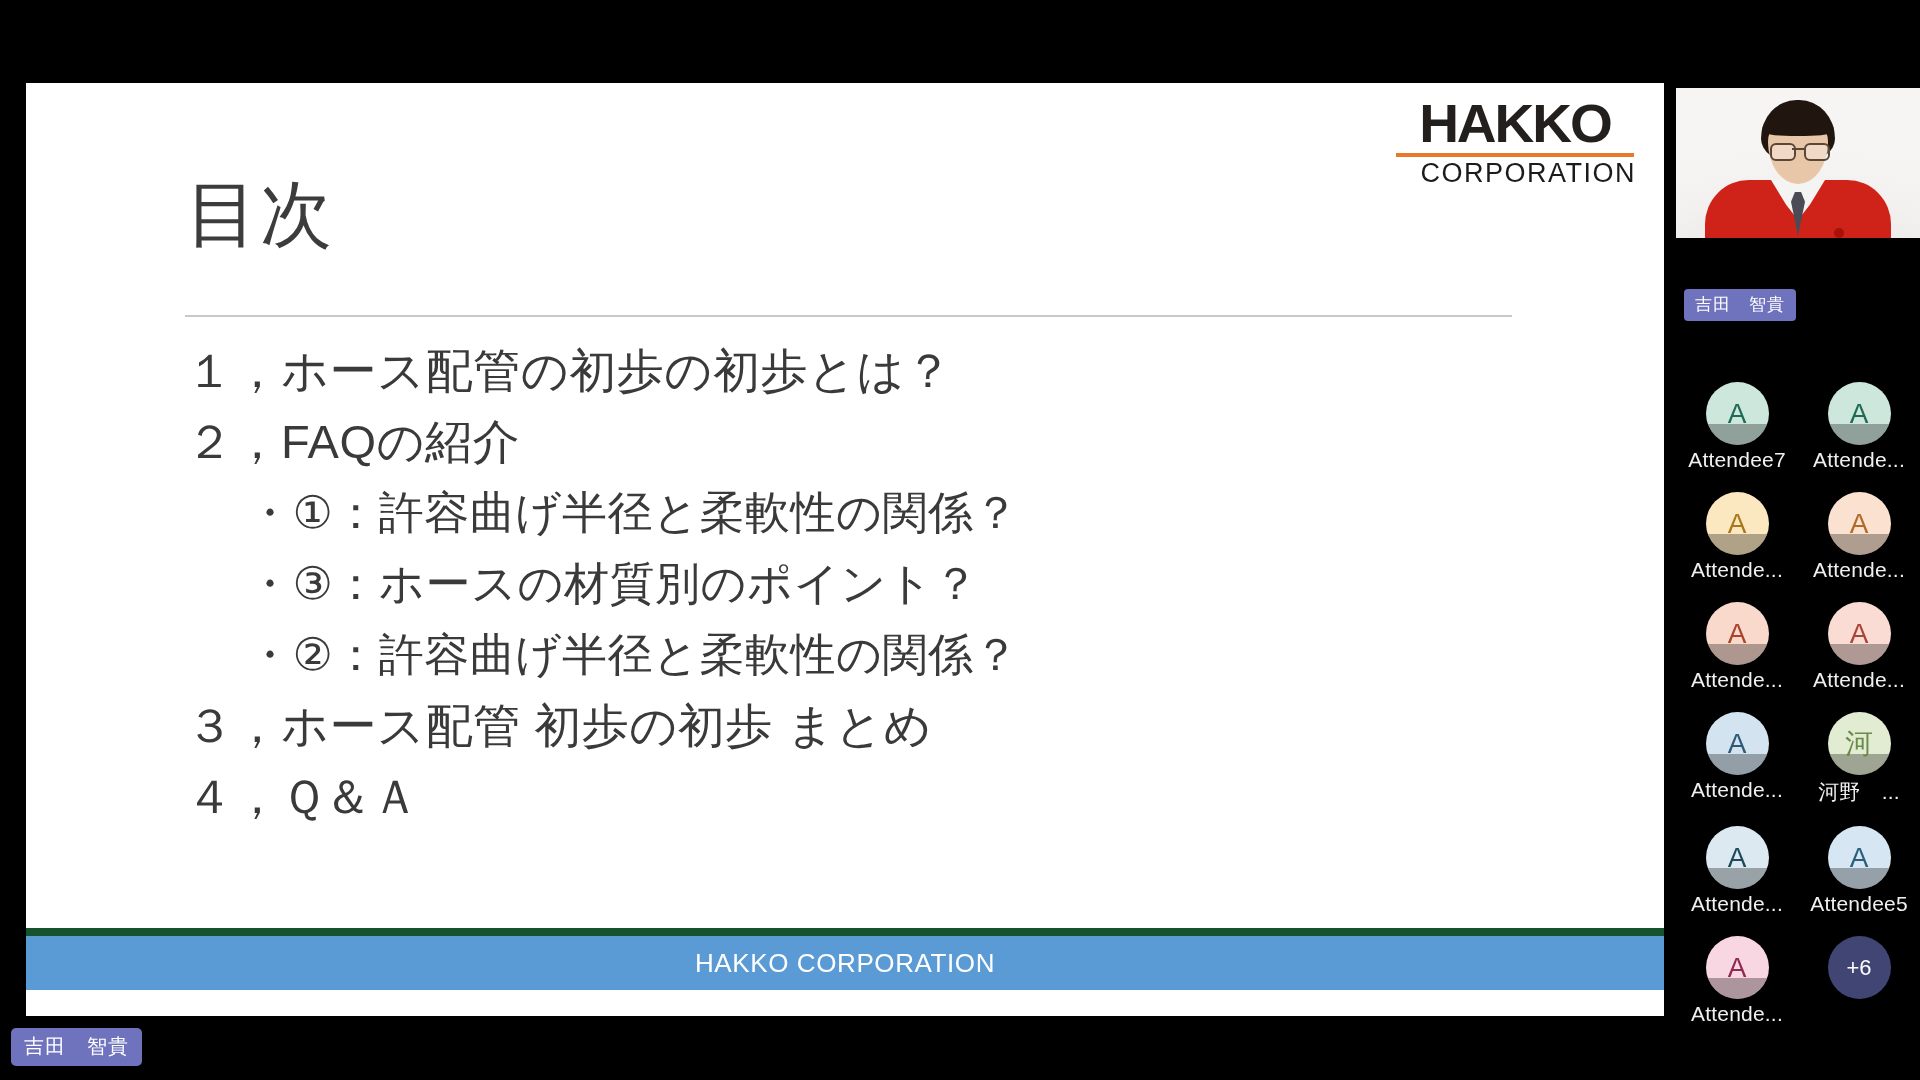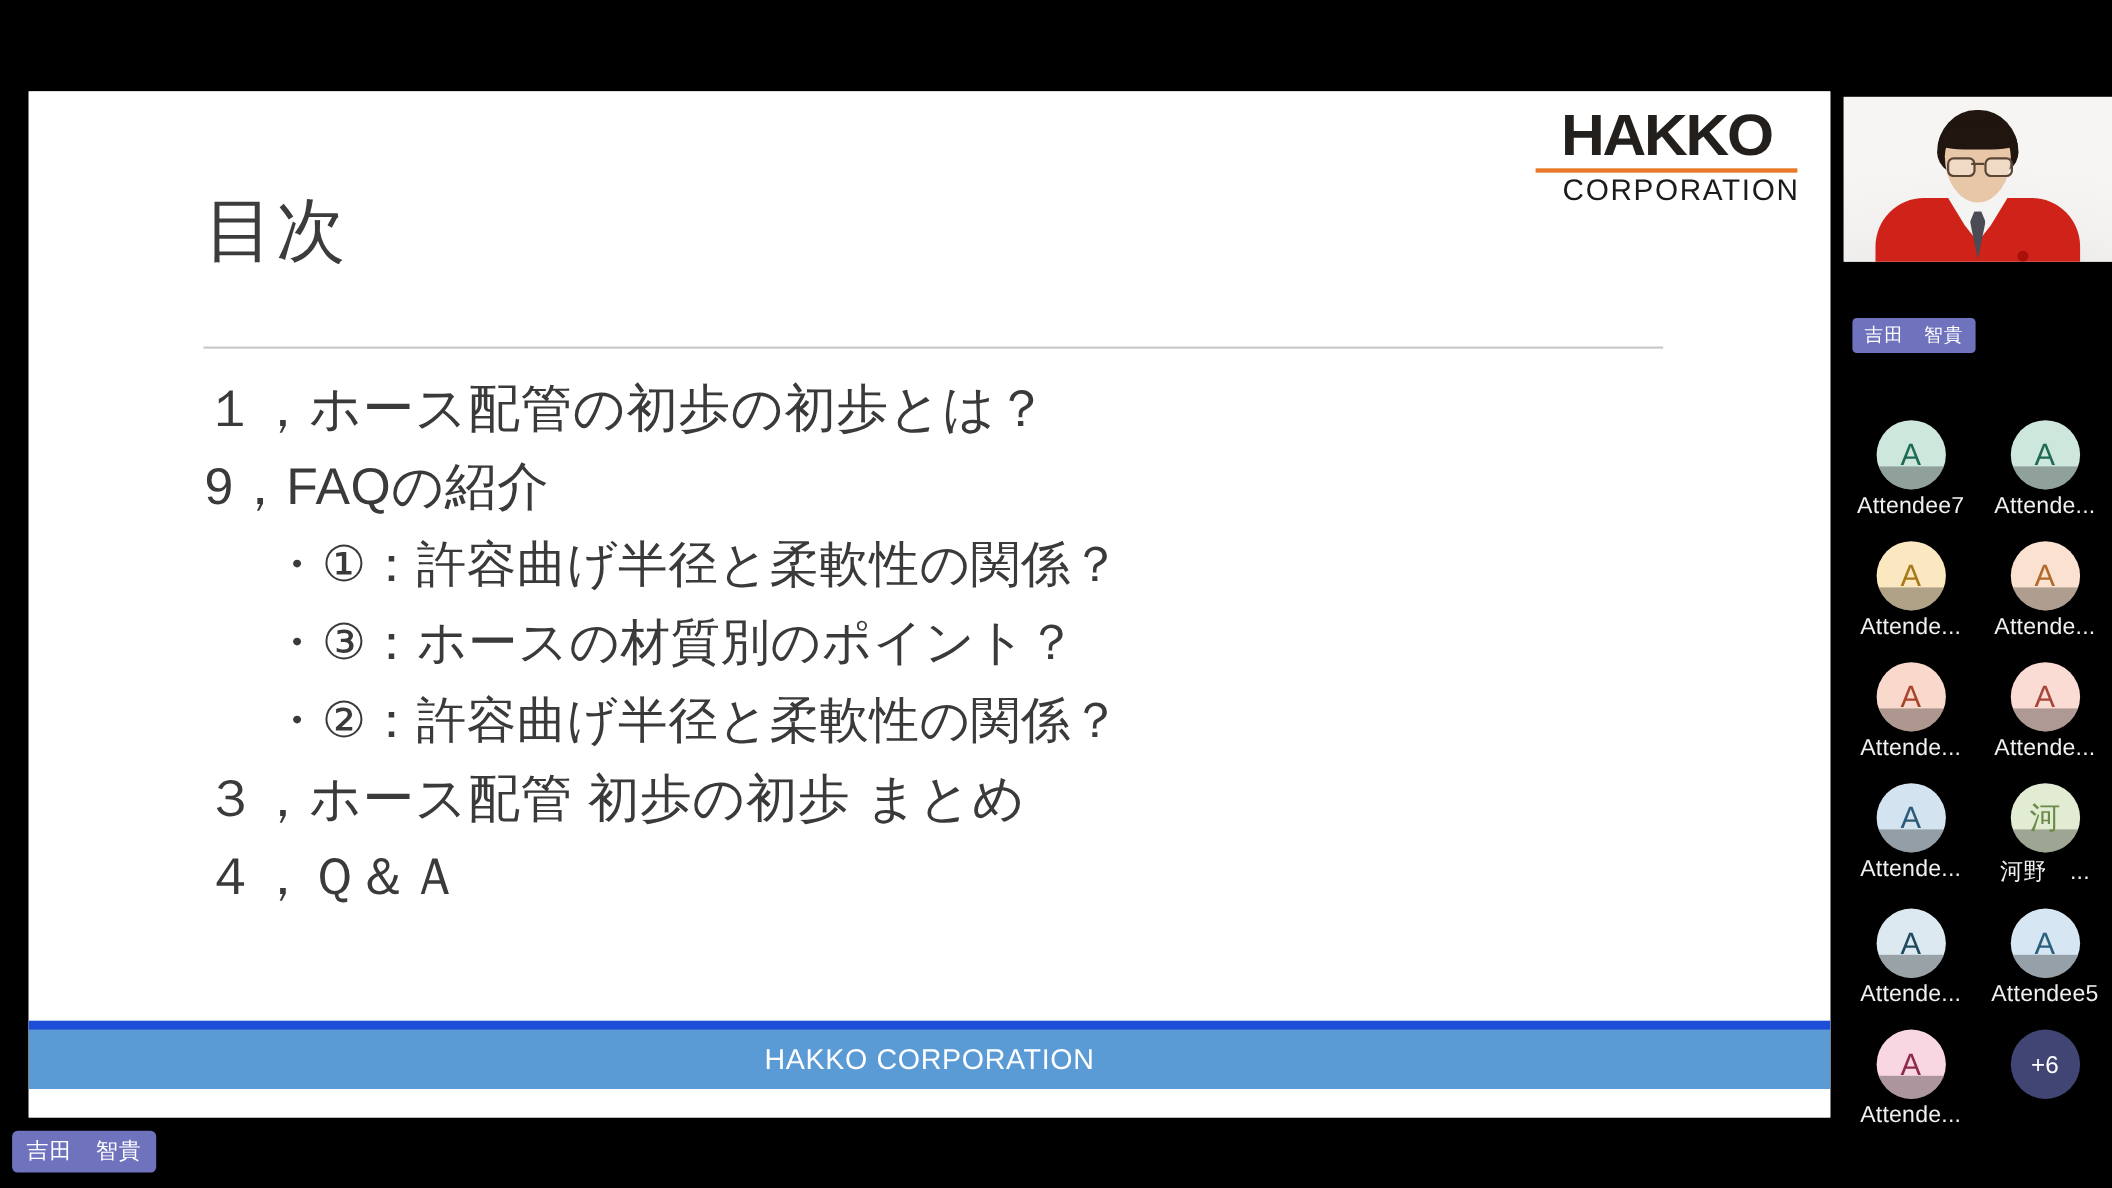--- a/index.html
+++ b/index.html
@@ -71,21 +71,21 @@
     color: #1b1b1b;
     white-space: nowrap;
     text-align: right;
   }
 
   
   .slide-title {
     position: absolute;
     left: 160px;
     top: 94px;
-    font-size: 63px;
+    font-size: 72px;
     line-height: 1.05;
     color: #3c3c3c;
     font-weight: 400;
     letter-spacing: 2px;
     white-space: nowrap;
   }
 
   .title-rule {
     position: absolute;
     left: 159px;
@@ -116,21 +116,21 @@
   }
 
   
   .slide-footer {
     position: absolute;
     left: 0;
     right: 0;
     bottom: 26px;
     height: 62px;
     background: #5B9BD5;
-    border-top: 8px solid #1d4ed8;
+    border-top: 8px solid #14532d;
     box-sizing: border-box;
     display: flex;
     align-items: center;
     justify-content: center;
   }
   .slide-footer-text {
     color: #ffffff;
     font-size: 26px;
     letter-spacing: 0.6px;
     font-weight: 400;
@@ -355,21 +355,21 @@
         <div class="logo-word">HAKKO</div>
         <div class="logo-rule"></div>
         <div class="logo-sub">CORPORATION</div>
       </div>
 
       <div class="slide-title">目次</div>
       <div class="title-rule"></div>
 
       <div class="toc">
         <div class="toc-line">１，ホース配管の初歩の初歩とは？</div>
-        <div class="toc-line">9，FAQの紹介</div>
+        <div class="toc-line">２，FAQの紹介</div>
         <div class="toc-line sub">・①：許容曲げ半径と柔軟性の関係？</div>
         <div class="toc-line sub">・③：ホースの材質別のポイント？</div>
         <div class="toc-line sub">・②：許容曲げ半径と柔軟性の関係？</div>
         <div class="toc-line">３，ホース配管 初歩の初歩 まとめ</div>
         <div class="toc-line">４，Ｑ＆Ａ</div>
       </div>
 
       <div class="slide-footer">
         <div class="slide-footer-text">HAKKO CORPORATION</div>
       </div>

